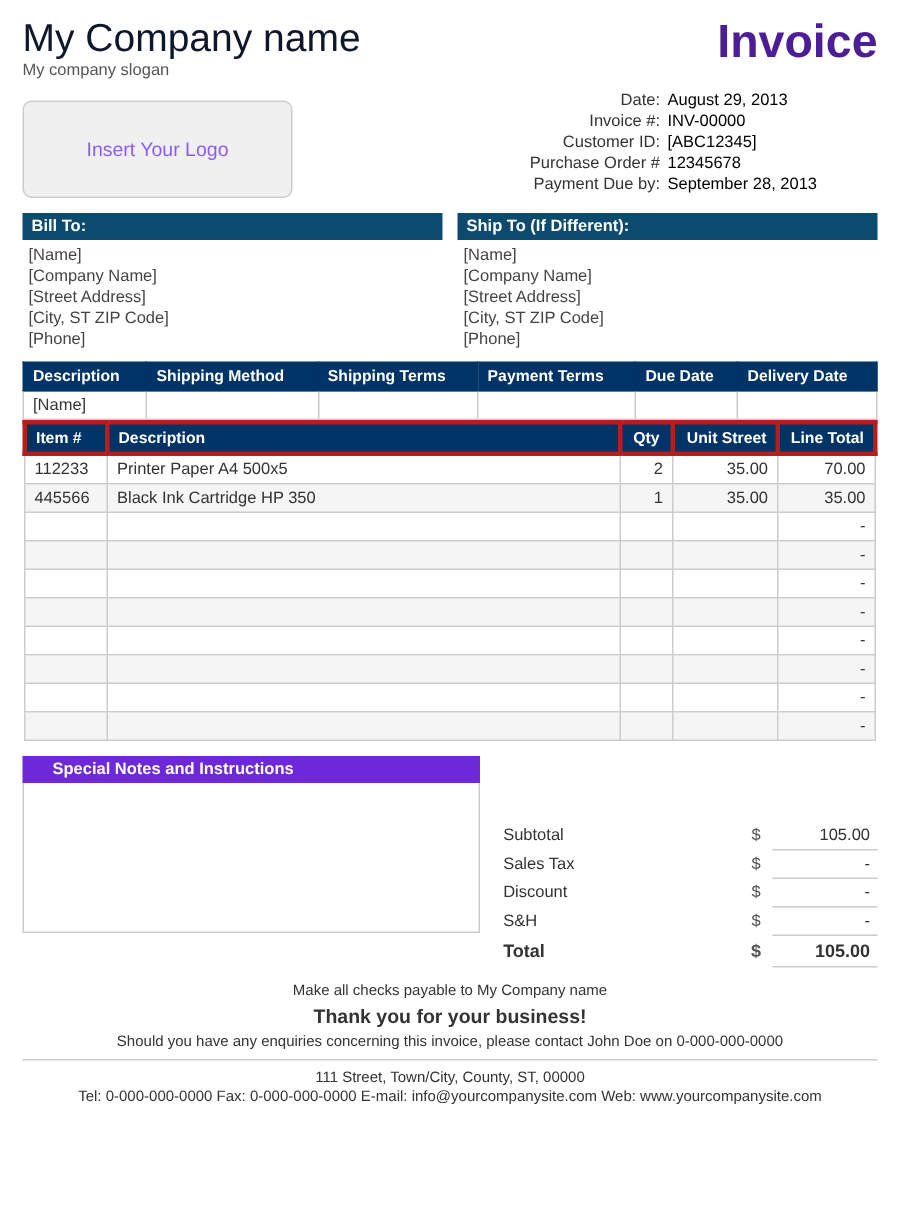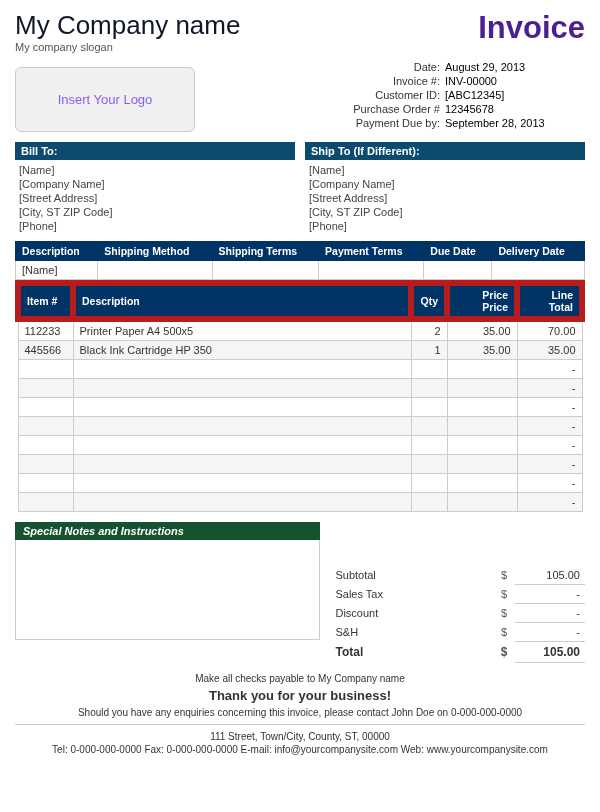--- a/index.html
+++ b/index.html
@@ -121,21 +121,21 @@
       border-collapse: collapse;
       margin-top: 0;
       margin-bottom: 10px;
     }
     .items-table th {
       background: #003366;
       color: #fff;
       padding: 3px 6px;
       font-size: 10.5px;
       text-align: left;
-      border: 6px solid #b91c1c;
+      border: 3px solid #b91c1c;
     }
     .items-table th.right {
       text-align: right;
     }
     .items-table th.center {
       text-align: center;
     }
     .items-table td {
       padding: 3px 6px;
       font-size: 11px;
@@ -155,26 +155,25 @@
     
     .bottom-row {
       display: flex;
       gap: 10px;
       margin-bottom: 10px;
     }
     .notes-box {
       flex: 1.2;
     }
     .notes-header {
-      background: #14532d;
+      background: #6d28d9;
       color: #fff;
       font-weight: bold;
-      padding: 3px 8px;
-      font-size: 11px;
-      font-style: italic;
+      padding: 3px 20px;
+      font-size: 11px;
     }
     .notes-content {
       border: 1px solid #ccc;
       border-top: none;
       height: 100px;
       padding: 4px;
     }
     .totals-box {
       flex: 1;
     }
@@ -296,21 +295,21 @@
     </tr>
   </tbody>
 </table>
 
 <table class="items-table">
   <thead>
     <tr>
       <th style="width:55px">Item #</th>
       <th>Description</th>
       <th class="center" style="width:35px">Qty</th>
-      <th class="right" style="width:70px">Price Price</th>
+      <th class="right" style="width:70px">Unit Street</th>
       <th class="right" style="width:65px">Line Total</th>
     </tr>
   </thead>
   <tbody id="items-tbody">
   <tr>
         <td>112233</td>
         <td>Printer Paper A4 500x5</td>
         <td class="right">2</td>
         <td class="right">35.00</td>
         <td class="right">70.00</td>

